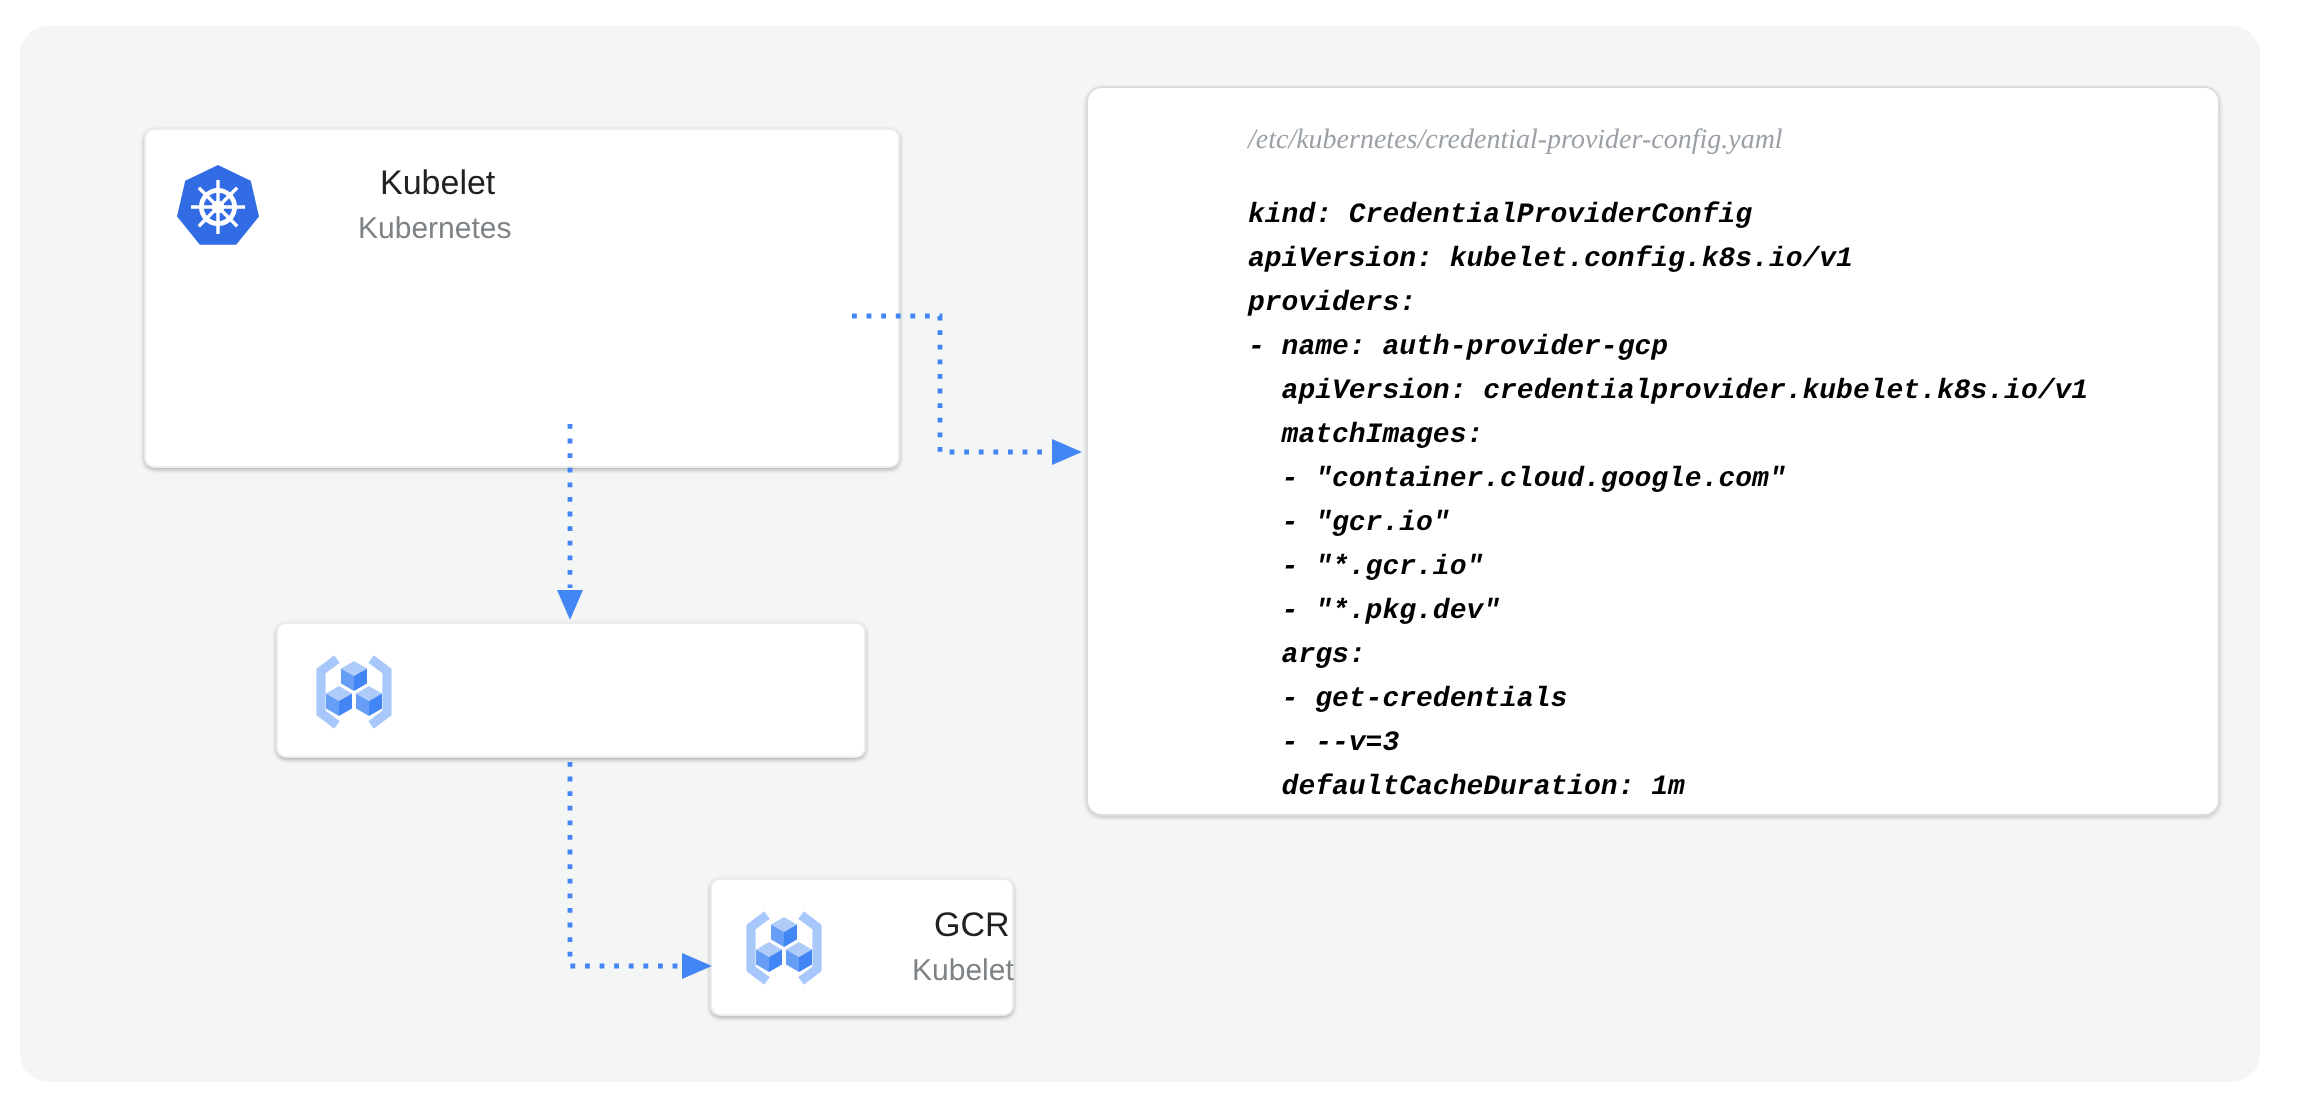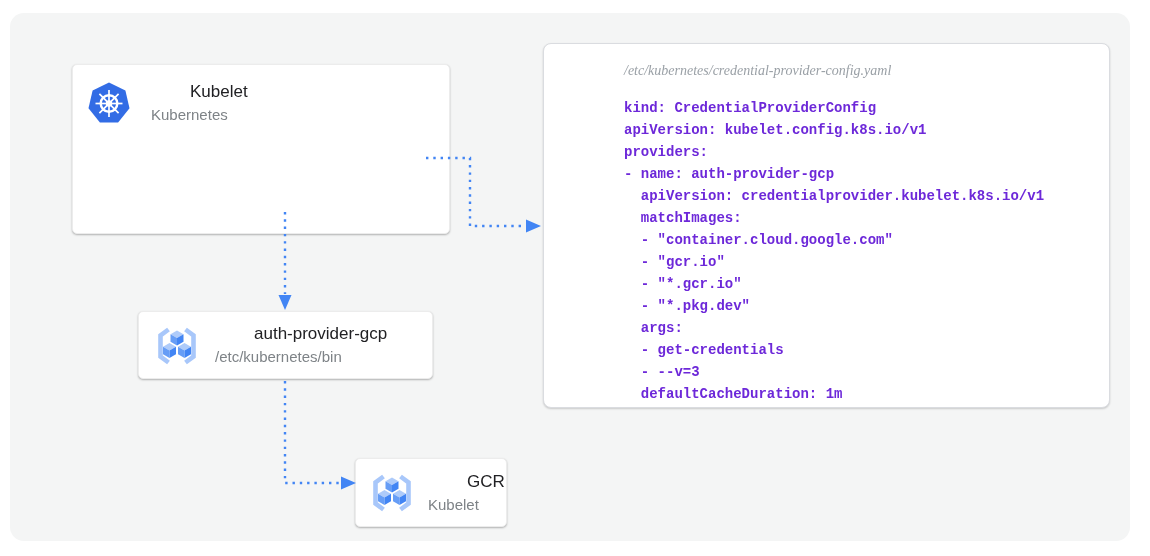--- a/index.html
+++ b/index.html
@@ -21,34 +21,34 @@
   .card {
     position: absolute;
     background: #ffffff;
     border: 1px solid #ececec;
     border-radius: 5px;
     box-shadow: 0 1px 2px rgba(0,0,0,0.28);
     box-sizing: border-box;
   }
   .card-kubelet { left: 72px; top: 64px; width: 378px; height: 170px; }
   .card-auth    { left: 138px; top: 311px; width: 295px; height: 68px; }
-  .card-gcr     { left: 355px; top: 458px; width: 152px; height: 69px; }
+  .card-gcr     { left: 355px; top: 439px; width: 152px; height: 69px; }
   .icon-wrap { position: absolute; display: block; }
   .k8s-pos  { left: 14px; top: 16px; width: 44px; height: 44px; }
   .reg-pos-auth { left: 16px; top: 12px; width: 44px; height: 44px; }
   .reg-pos-gcr  { left: 14px; top: 12px; width: 44px; height: 44px; }
   .card-head { position: absolute; }
   .head-kubelet { left: 78px; top: 15px; }
   .head-auth    { left: 76px; top: 10px; }
   .head-gcr     { left: 72px; top: 11px; }
   .card-title {
     font-size: 17px; line-height: 24px; color: #212124; margin-left: 39px;
   }
   .card-sub {
-    font-size: 15px; line-height: 22px; color: #7e8387;
+    font-size: 15px; line-height: 22px; color: #7e8387; margin-left: 28px;
   }
   .flags {
     position: absolute; left: 78px; top: 78px;
     font-size: 15px; line-height: 27px; color: #7e8387;
     white-space: nowrap;
   }
   .panel {
     position: absolute;
     left: 543px; top: 43px;
     width: 567px; height: 365px;
@@ -63,24 +63,25 @@
     font-family: Liberation Serif, serif;
     font-style: italic;
     font-size: 14px;
     line-height: 20px;
     color: #9aa0a6;
     white-space: nowrap;
   }
   .code {
     margin: 16px 0 0 0;
     font-family: "Liberation Mono", "DejaVu Sans Mono", monospace;
+    font-style: italic;
     font-weight: bold;
     font-size: 14px;
     line-height: 22px;
-    color: #6d28d9;
+    color: #000000;
     white-space: pre;
   }
   .arrows {
     position: absolute;
     left: 0; top: 0;
     width: 1150px; height: 556px;
     pointer-events: none;
   }
   .dots {
     fill: none;
@@ -129,24 +130,20 @@
           <polygon points="28.5,10.25 22,14 22,21.5 28.5,17.75" fill="#4285f4"></polygon>
           <polygon points="14.5,19 21,22.75 14.5,26.5 8,22.75" fill="#aecbfa"></polygon>
           <polygon points="8,22.75 14.5,26.5 14.5,34 8,30.25" fill="#669df6"></polygon>
           <polygon points="21,22.75 14.5,26.5 14.5,34 21,30.25" fill="#4285f4"></polygon>
           <polygon points="29.5,19 36,22.75 29.5,26.5 23,22.75" fill="#aecbfa"></polygon>
           <polygon points="23,22.75 29.5,26.5 29.5,34 23,30.25" fill="#669df6"></polygon>
           <polygon points="36,22.75 29.5,26.5 29.5,34 36,30.25" fill="#4285f4"></polygon>
         </g>
       </svg>
     </span>
-    <div class="card-head head-auth">
-      <div class="card-title">auth-provider-gcp</div>
-      <div class="card-sub">/etc/kubernetes/bin</div>
-    </div>
   </div>
 
   <div class="card card-gcr">
     <span class="icon-wrap reg-pos-gcr">
       <svg width="44" height="44" viewBox="0 0 44 44" aria-hidden="true">
         <polyline points="13.5,5.5 5.5,11.5 5.5,32.5 13.5,38.5" fill="none" stroke="#a8c7fa" stroke-width="4.6"></polyline>
         <polyline points="30.5,5.5 38.5,11.5 38.5,32.5 30.5,38.5" fill="none" stroke="#a8c7fa" stroke-width="4.6"></polyline>
         <g>
           <polygon points="22,6.5 28.5,10.25 22,14 15.5,10.25" fill="#aecbfa"></polygon>
           <polygon points="15.5,10.25 22,14 22,21.5 15.5,17.75" fill="#669df6"></polygon>

